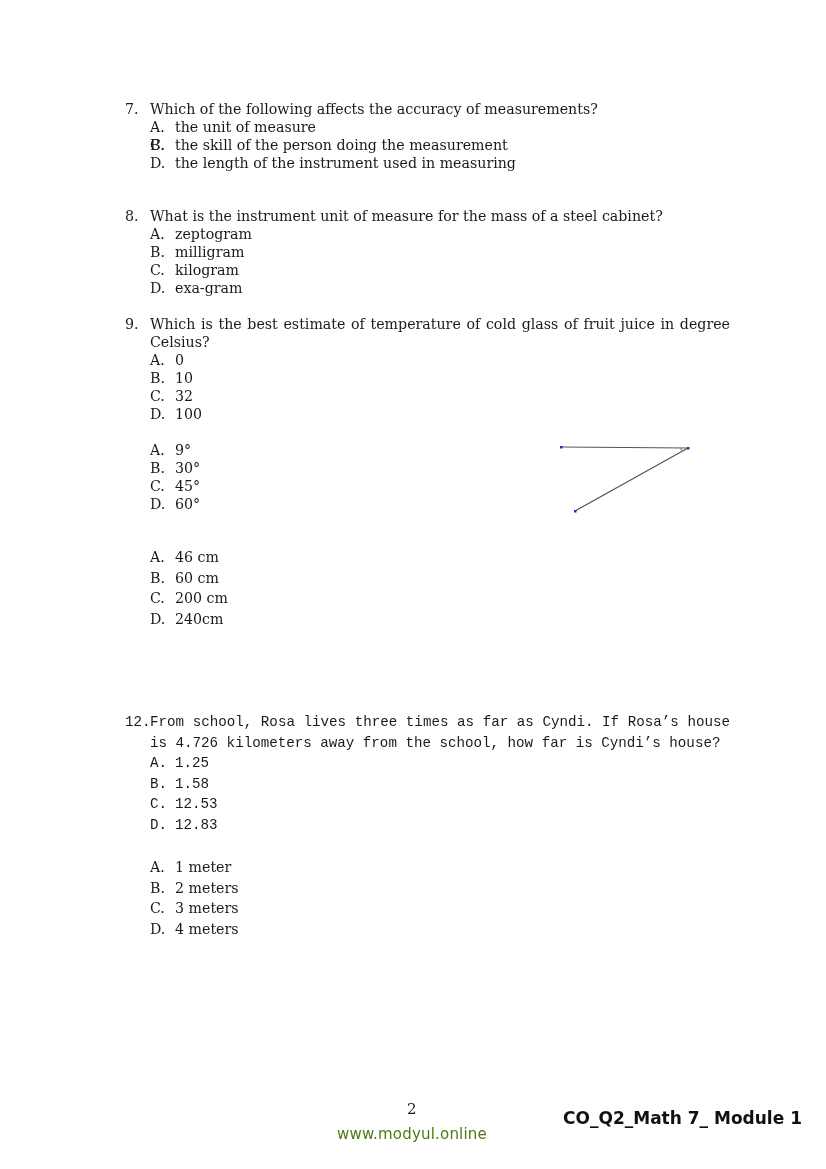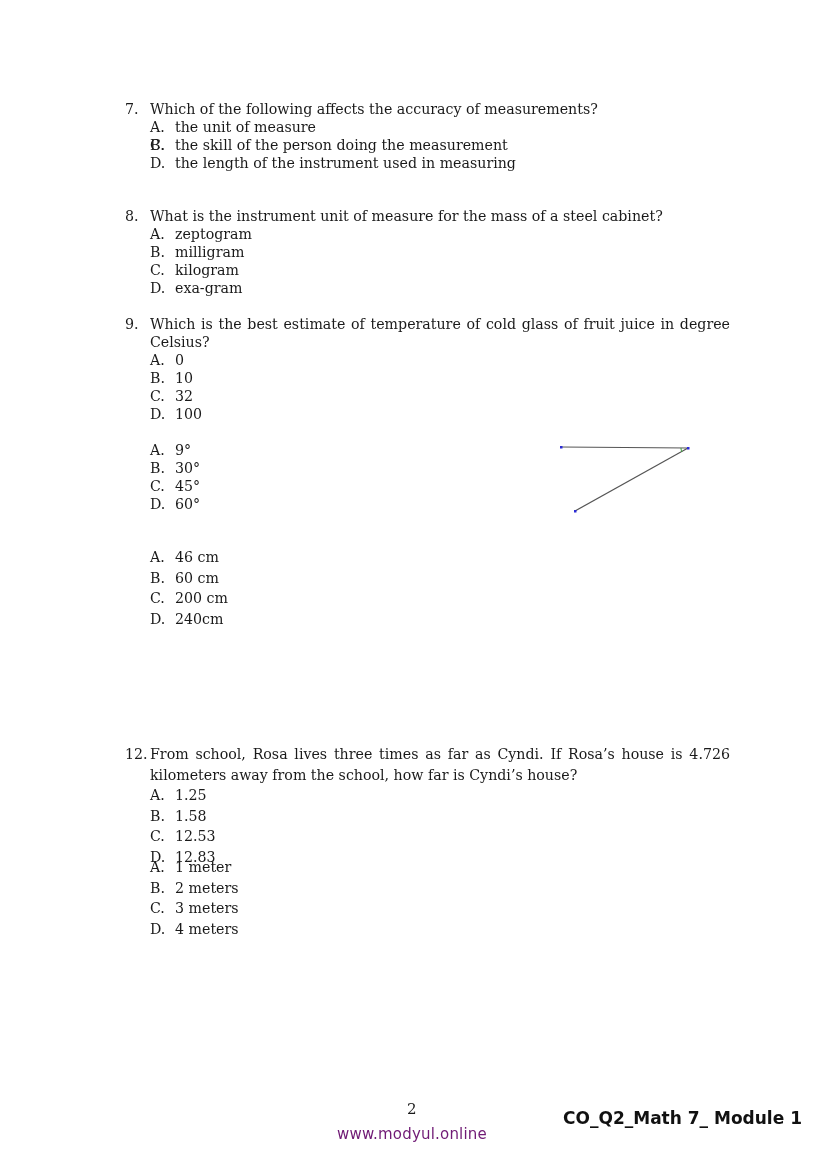--- a/index.html
+++ b/index.html
@@ -9,21 +9,21 @@
   .q .stem { position: relative; padding-left: 25px; }
   .q .num { position: absolute; left: 0; top: 0; }
   .q .opts { margin: 0; padding: 0; list-style: none; }
   .q .opt { position: relative; padding-left: 50px; }
   .q .opt .letter { position: absolute; left: 25px; top: 0; }
   .tight { line-height: 18px; }
   .loose { line-height: 20.6px; }
   .stem-text { display: block; text-align: justify; }
   #angle-figure { position: absolute; left: 555px; top: 440px; }
   #page-number { position: absolute; left: 407px; top: 1100px; font-size: 15px; }
-  #watermark { position: absolute; left: 337px; top: 1125px; font-size: 15px; color: #701a75;
+  #watermark { position: absolute; left: 337px; top: 1125px; font-size: 15px; color: #4d7c0f;
                font-family: "DejaVu Sans", "Liberation Sans", sans-serif; letter-spacing: 0.2px; }
   #footer-code { position: absolute; left: 563px; top: 1108px; font-size: 17px; font-weight: bold;
                  font-family: "DejaVu Sans", "Liberation Sans", sans-serif; color: #111; }
 </style>
 </head>
 <body>
 
 <div class="q tight" style="top:100px;">
   <div class="stem">
     <span class="num">7.</span>
@@ -83,21 +83,21 @@
 
 <div class="q loose" style="top:547px;">
   <ul class="opts">
     <li class="opt"><span class="letter">A.</span><span>46 cm</span></li>
     <li class="opt"><span class="letter">B.</span><span>60 cm</span></li>
     <li class="opt"><span class="letter">C.</span><span>200 cm</span></li>
     <li class="opt"><span class="letter">D.</span><span>240cm</span></li>
   </ul>
 </div>
 
-<div class="q loose" style="top:744px;">
+<div class="q loose" style="top:712px;font-family:Liberation Mono, monospace;">
   <div class="stem">
     <span class="num">12.</span>
     <span class="stem-text">From school, Rosa lives three times as far as Cyndi. If Rosa’s house is 4.726 kilometers away from the school, how far is Cyndi’s house?</span>
   </div>
   <ul class="opts">
     <li class="opt"><span class="letter">A.</span><span>1.25</span></li>
     <li class="opt"><span class="letter">B.</span><span>1.58</span></li>
     <li class="opt"><span class="letter">C.</span><span>12.53</span></li>
     <li class="opt"><span class="letter">D.</span><span>12.83</span></li>
   </ul>

